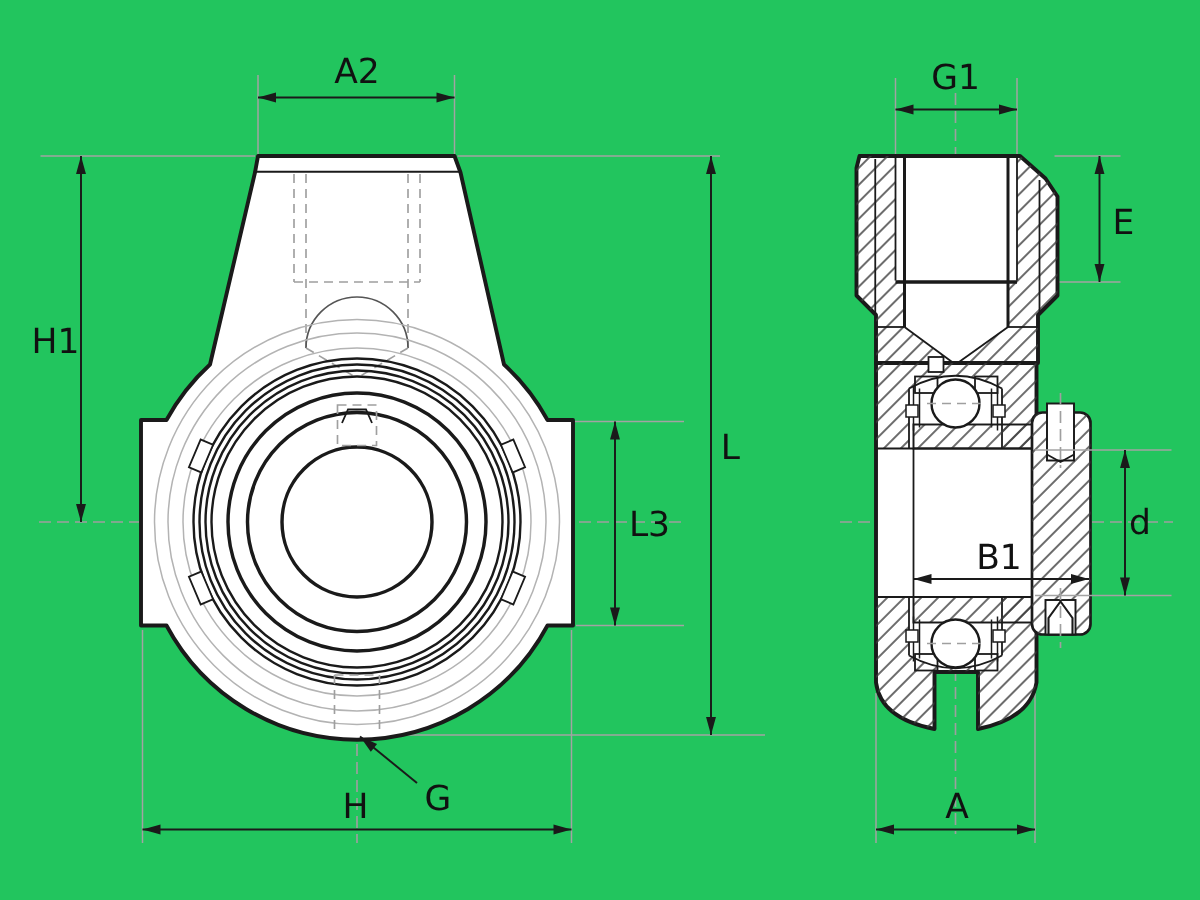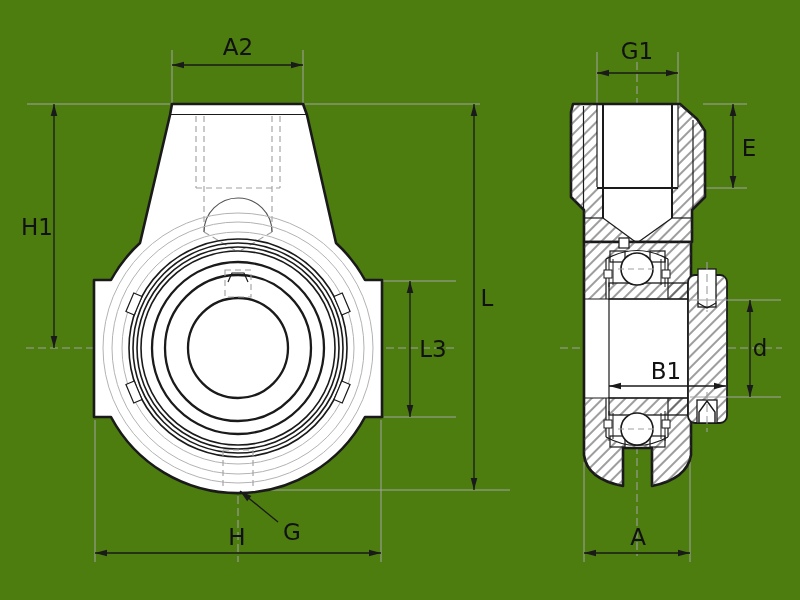--- a/index.html
+++ b/index.html
@@ -1,16 +1,16 @@
 <!DOCTYPE html>
 <html><head>
 <meta charset="utf-8">
 <style>
   html,body{margin:0;padding:0;background:#fff;}
-  #stage{width:800px;height:600px;position:relative;background:#4d7c0f;overflow:hidden;}
+  #stage{width:800px;height:600px;position:relative;background:#22c55e;overflow:hidden;}
   svg{display:block;}
   svg text{
     font-family:"DejaVu Sans","Liberation Sans",sans-serif;
     font-size:23px;
     fill:#111111;
   }
   .ext{stroke:#a3a3a3;stroke-width:1;fill:none;}
   .cl{stroke:#9f9f9f;stroke-width:1.1;fill:none;stroke-dasharray:8 4;}
   .hid{stroke:#9f9f9f;stroke-width:1.1;fill:none;stroke-dasharray:6 4;}
   .out{stroke:#1a1a1a;stroke-width:2.6;fill:#ffffff;stroke-linejoin:round;}

